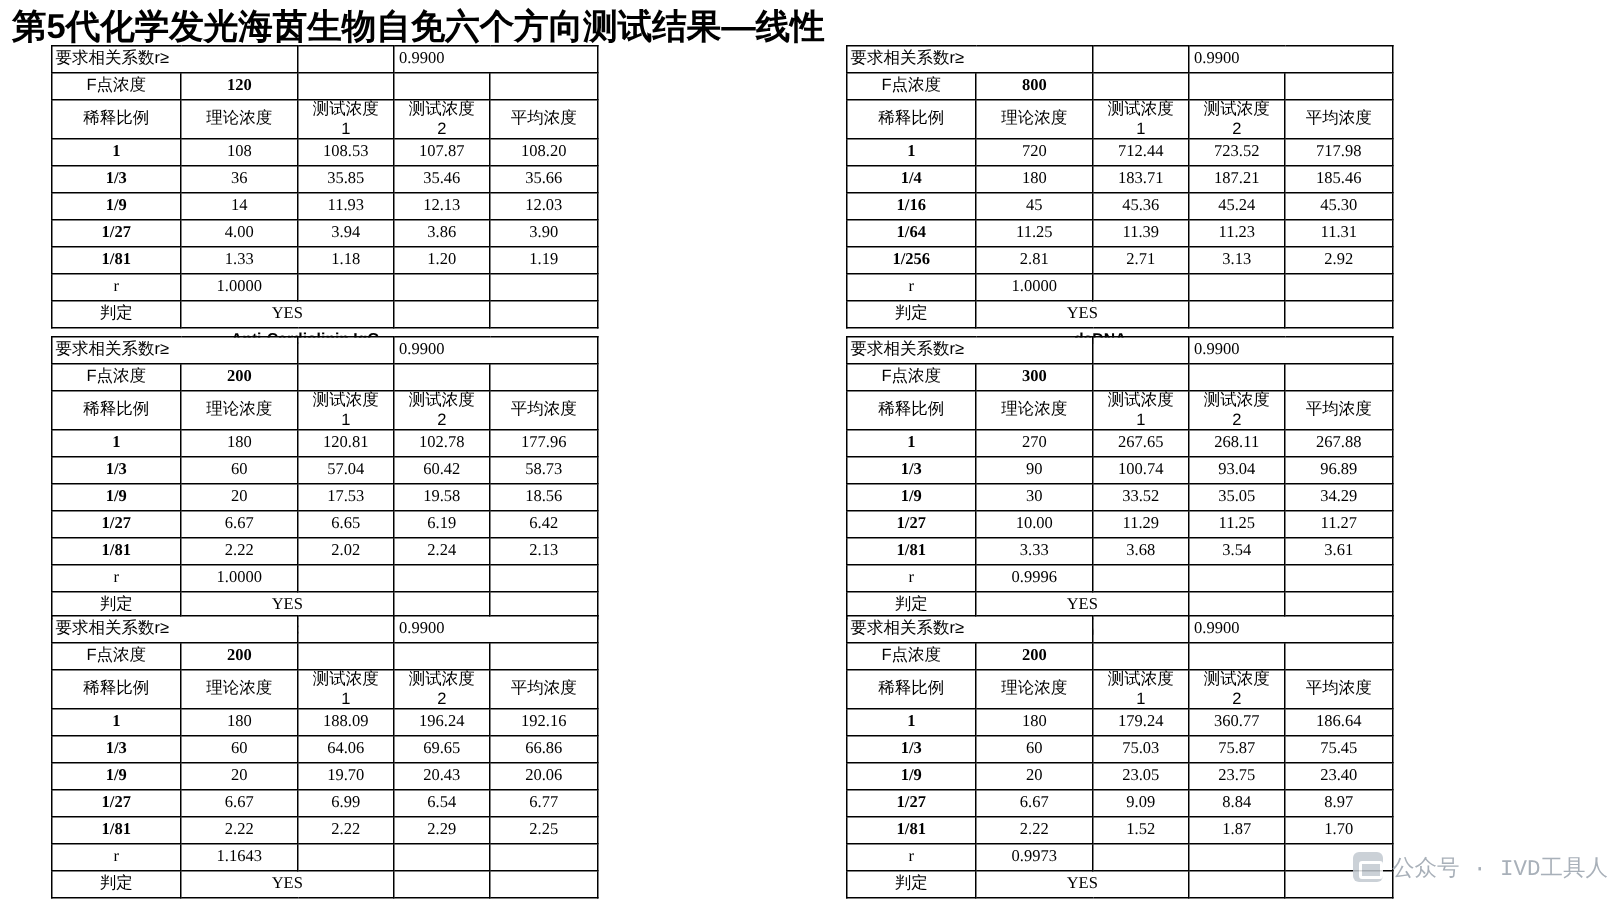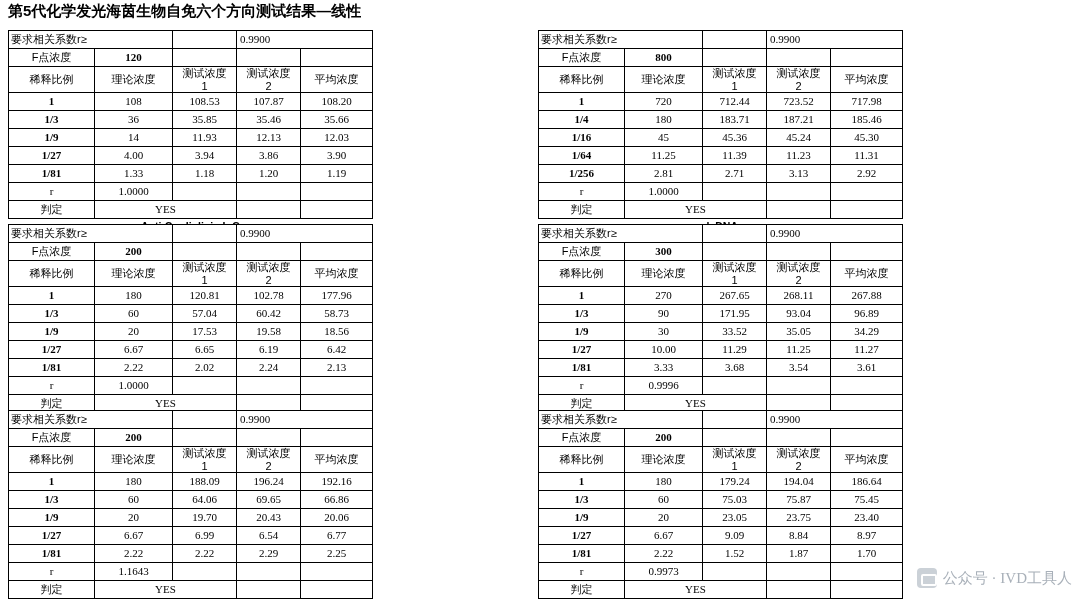--- a/index.html
+++ b/index.html
@@ -12,32 +12,33 @@
     height: 602px;
     position: relative;
     font-family: "Liberation Sans", sans-serif;
     color: #000;
     overflow: hidden;
   }
   .page-title {
     position: absolute;
     left: 8px;
     top: 2px;
-    font-size: 15px;
+    font-size: 23px;
     font-weight: bold;
     letter-spacing: 0px;
     white-space: nowrap;
   }
   .panel {
     position: absolute;
   }
   table.lin {
     border-collapse: collapse;
     table-layout: fixed;
     font-family: "Liberation Serif", serif;
+    margin-left: 26px;
   }
   table.lin td {
     border: 1px solid #000;
     font-size: 11px;
     text-align: center;
     vertical-align: middle;
     padding: 0;
     line-height: 1.15;
     height: 17px;
     background: #ffffff;
@@ -58,21 +59,21 @@
   }
   .wm {
     position: absolute;
     right: 8px;
     bottom: 14px;
     display: flex;
     align-items: center;
     gap: 6px;
     color: #9aa3ad;
     font-size: 15px;
-    font-family: Liberation Serif, serif;
+    font-family: Liberation Mono, monospace;
     opacity: .85;
   }
   .wm .wm-ico {
     width: 20px; height: 20px;
     border-radius: 4px;
     background: #c2c9d1;
     display: inline-block;
     position: relative;
   }
   .wm .wm-ico::after {
@@ -388,21 +389,21 @@
         <tr>
           <td class="orange num">1</td>
           <td class="num">270</td>
           <td class="num peach">267.65</td>
           <td class="num peach">268.11</td>
           <td class="num">267.88</td>
         </tr>
         <tr>
           <td class="orange num">1/3</td>
           <td class="num">90</td>
-          <td class="num peach">171.95</td>
+          <td class="num peach">100.74</td>
           <td class="num peach">93.04</td>
           <td class="num">96.89</td>
         </tr>
         <tr>
           <td class="orange num">1/9</td>
           <td class="num">30</td>
           <td class="num peach">33.52</td>
           <td class="num peach">35.05</td>
           <td class="num">34.29</td>
         </tr>
@@ -556,21 +557,21 @@
           <td class="cn tall">
             <div>测试浓度</div>
             <div>2</div>
           </td>
           <td class="cn tall">平均浓度</td>
         </tr>
         <tr>
           <td class="orange num">1</td>
           <td class="num">180</td>
           <td class="num peach">179.24</td>
-          <td class="num peach">194.04</td>
+          <td class="num peach">360.77</td>
           <td class="num">186.64</td>
         </tr>
         <tr>
           <td class="orange num">1/3</td>
           <td class="num">60</td>
           <td class="num peach">75.03</td>
           <td class="num peach">75.87</td>
           <td class="num">75.45</td>
         </tr>
         <tr>

